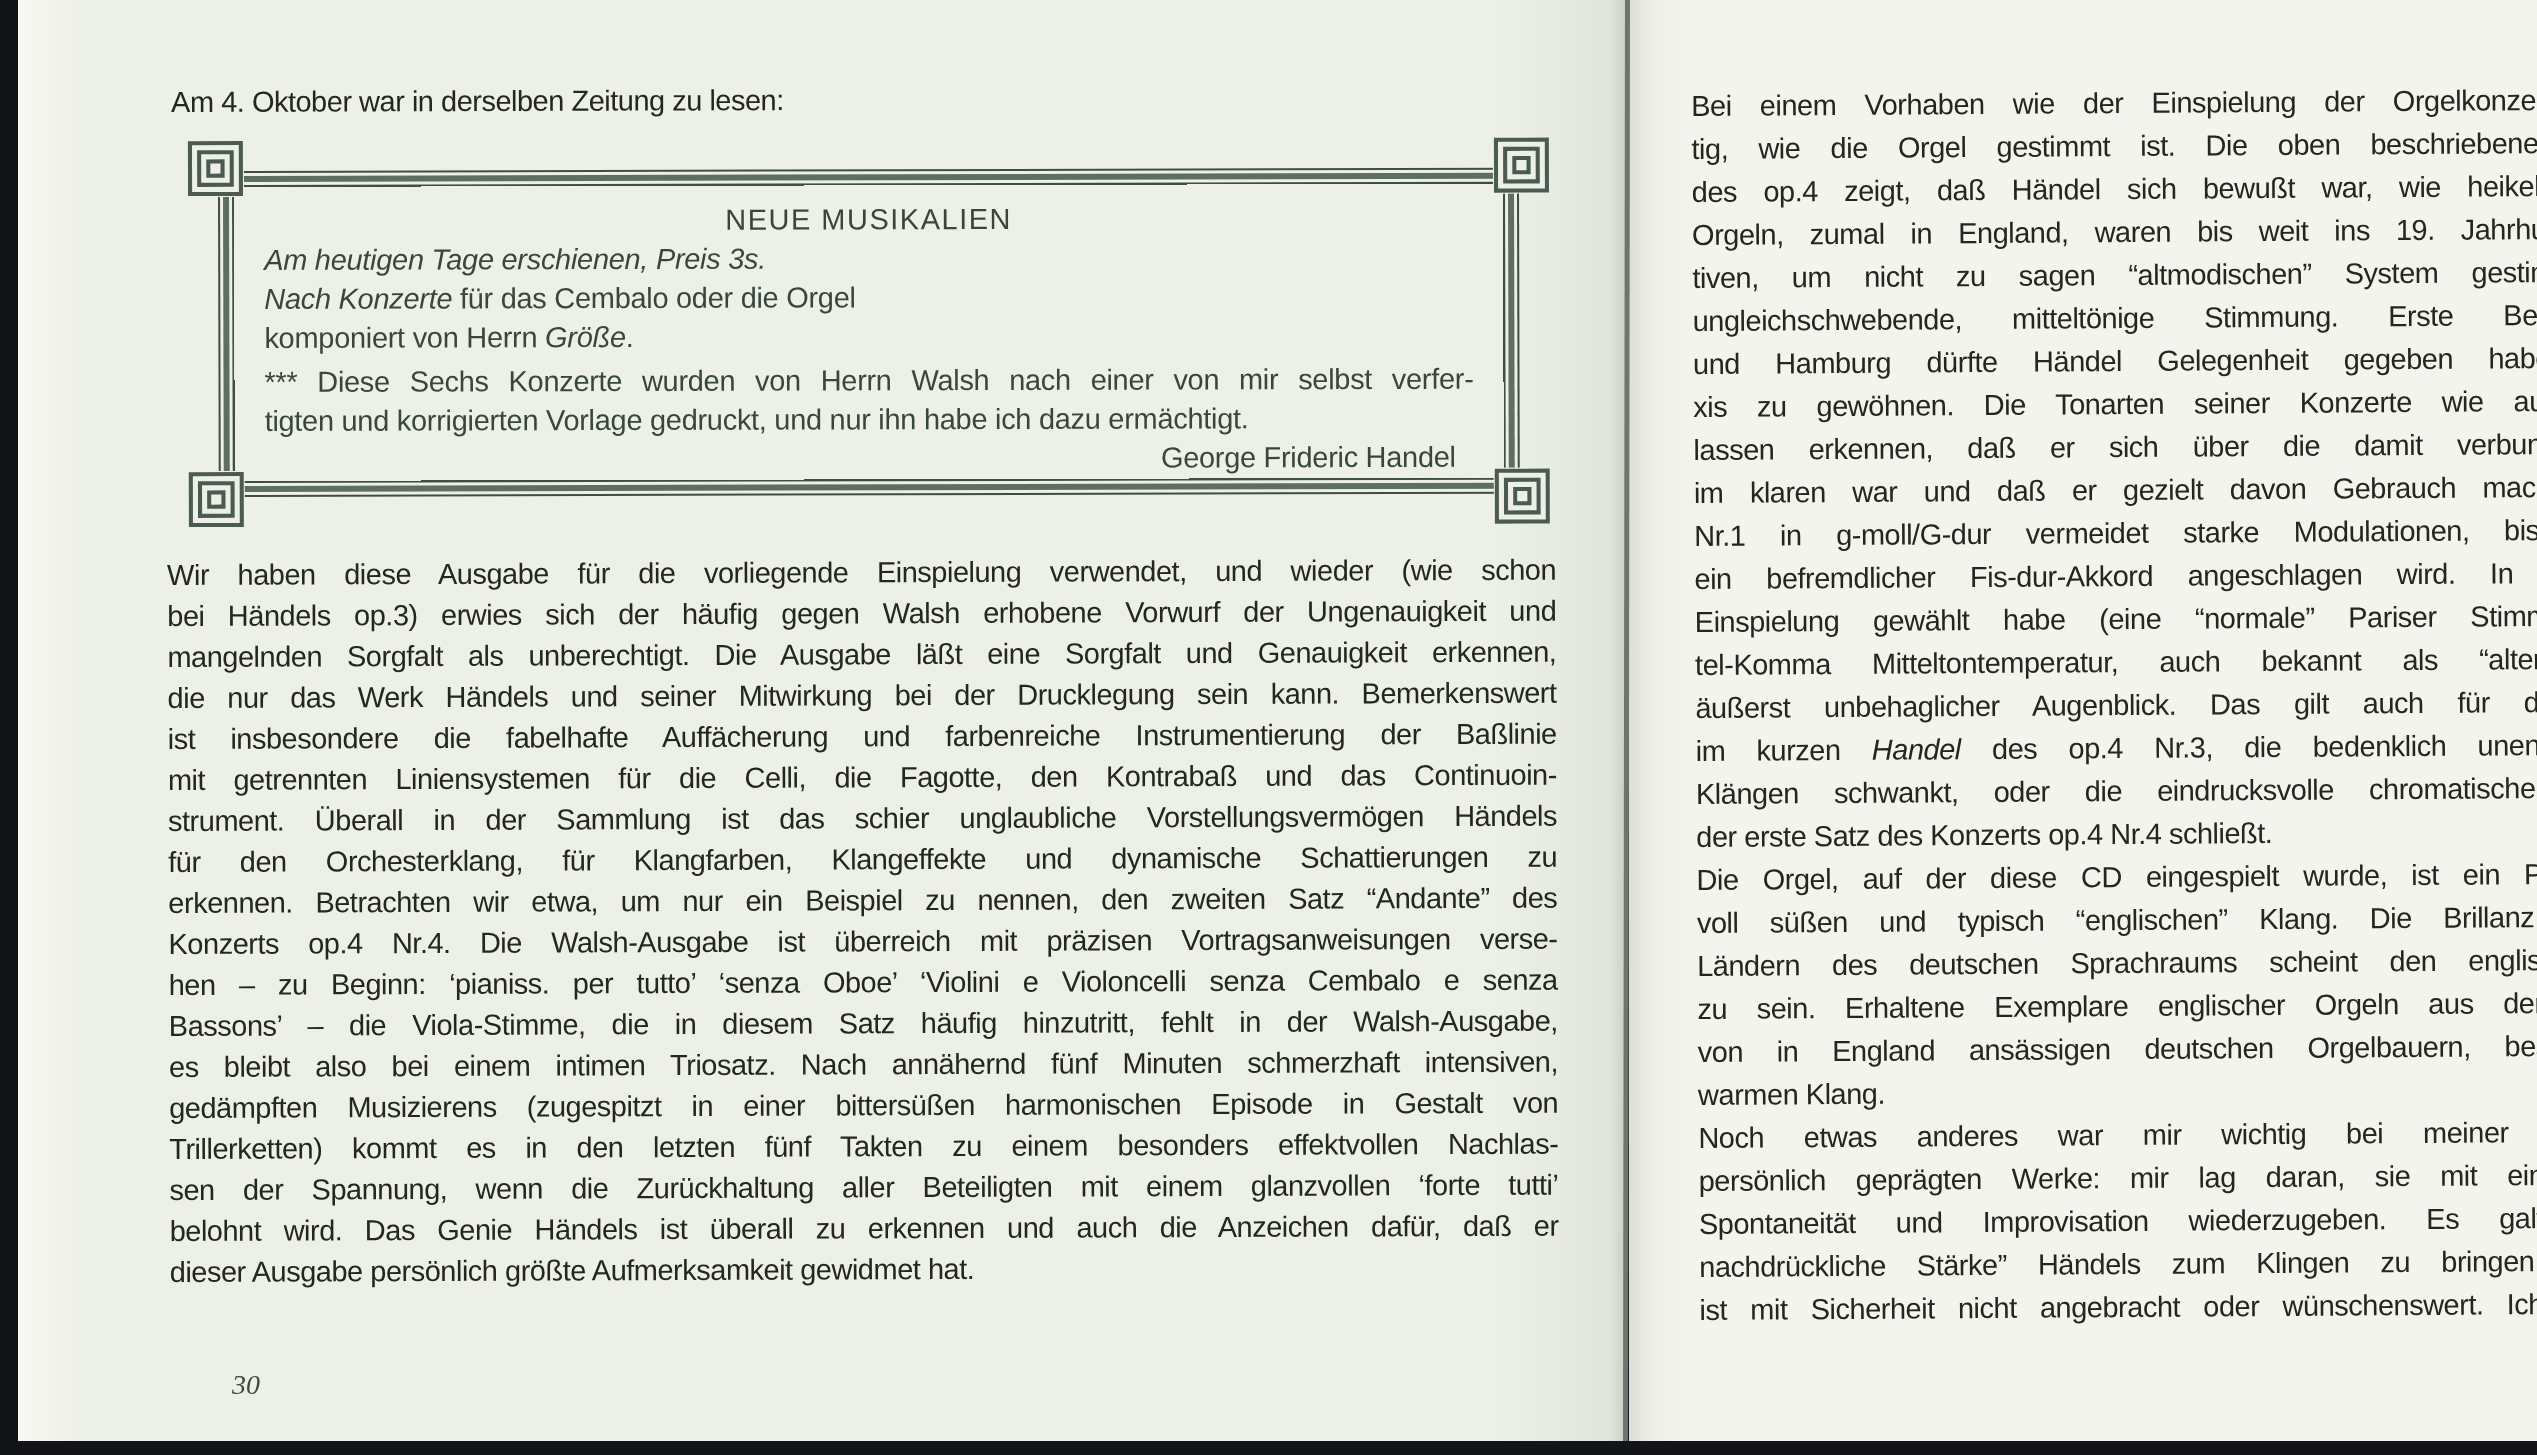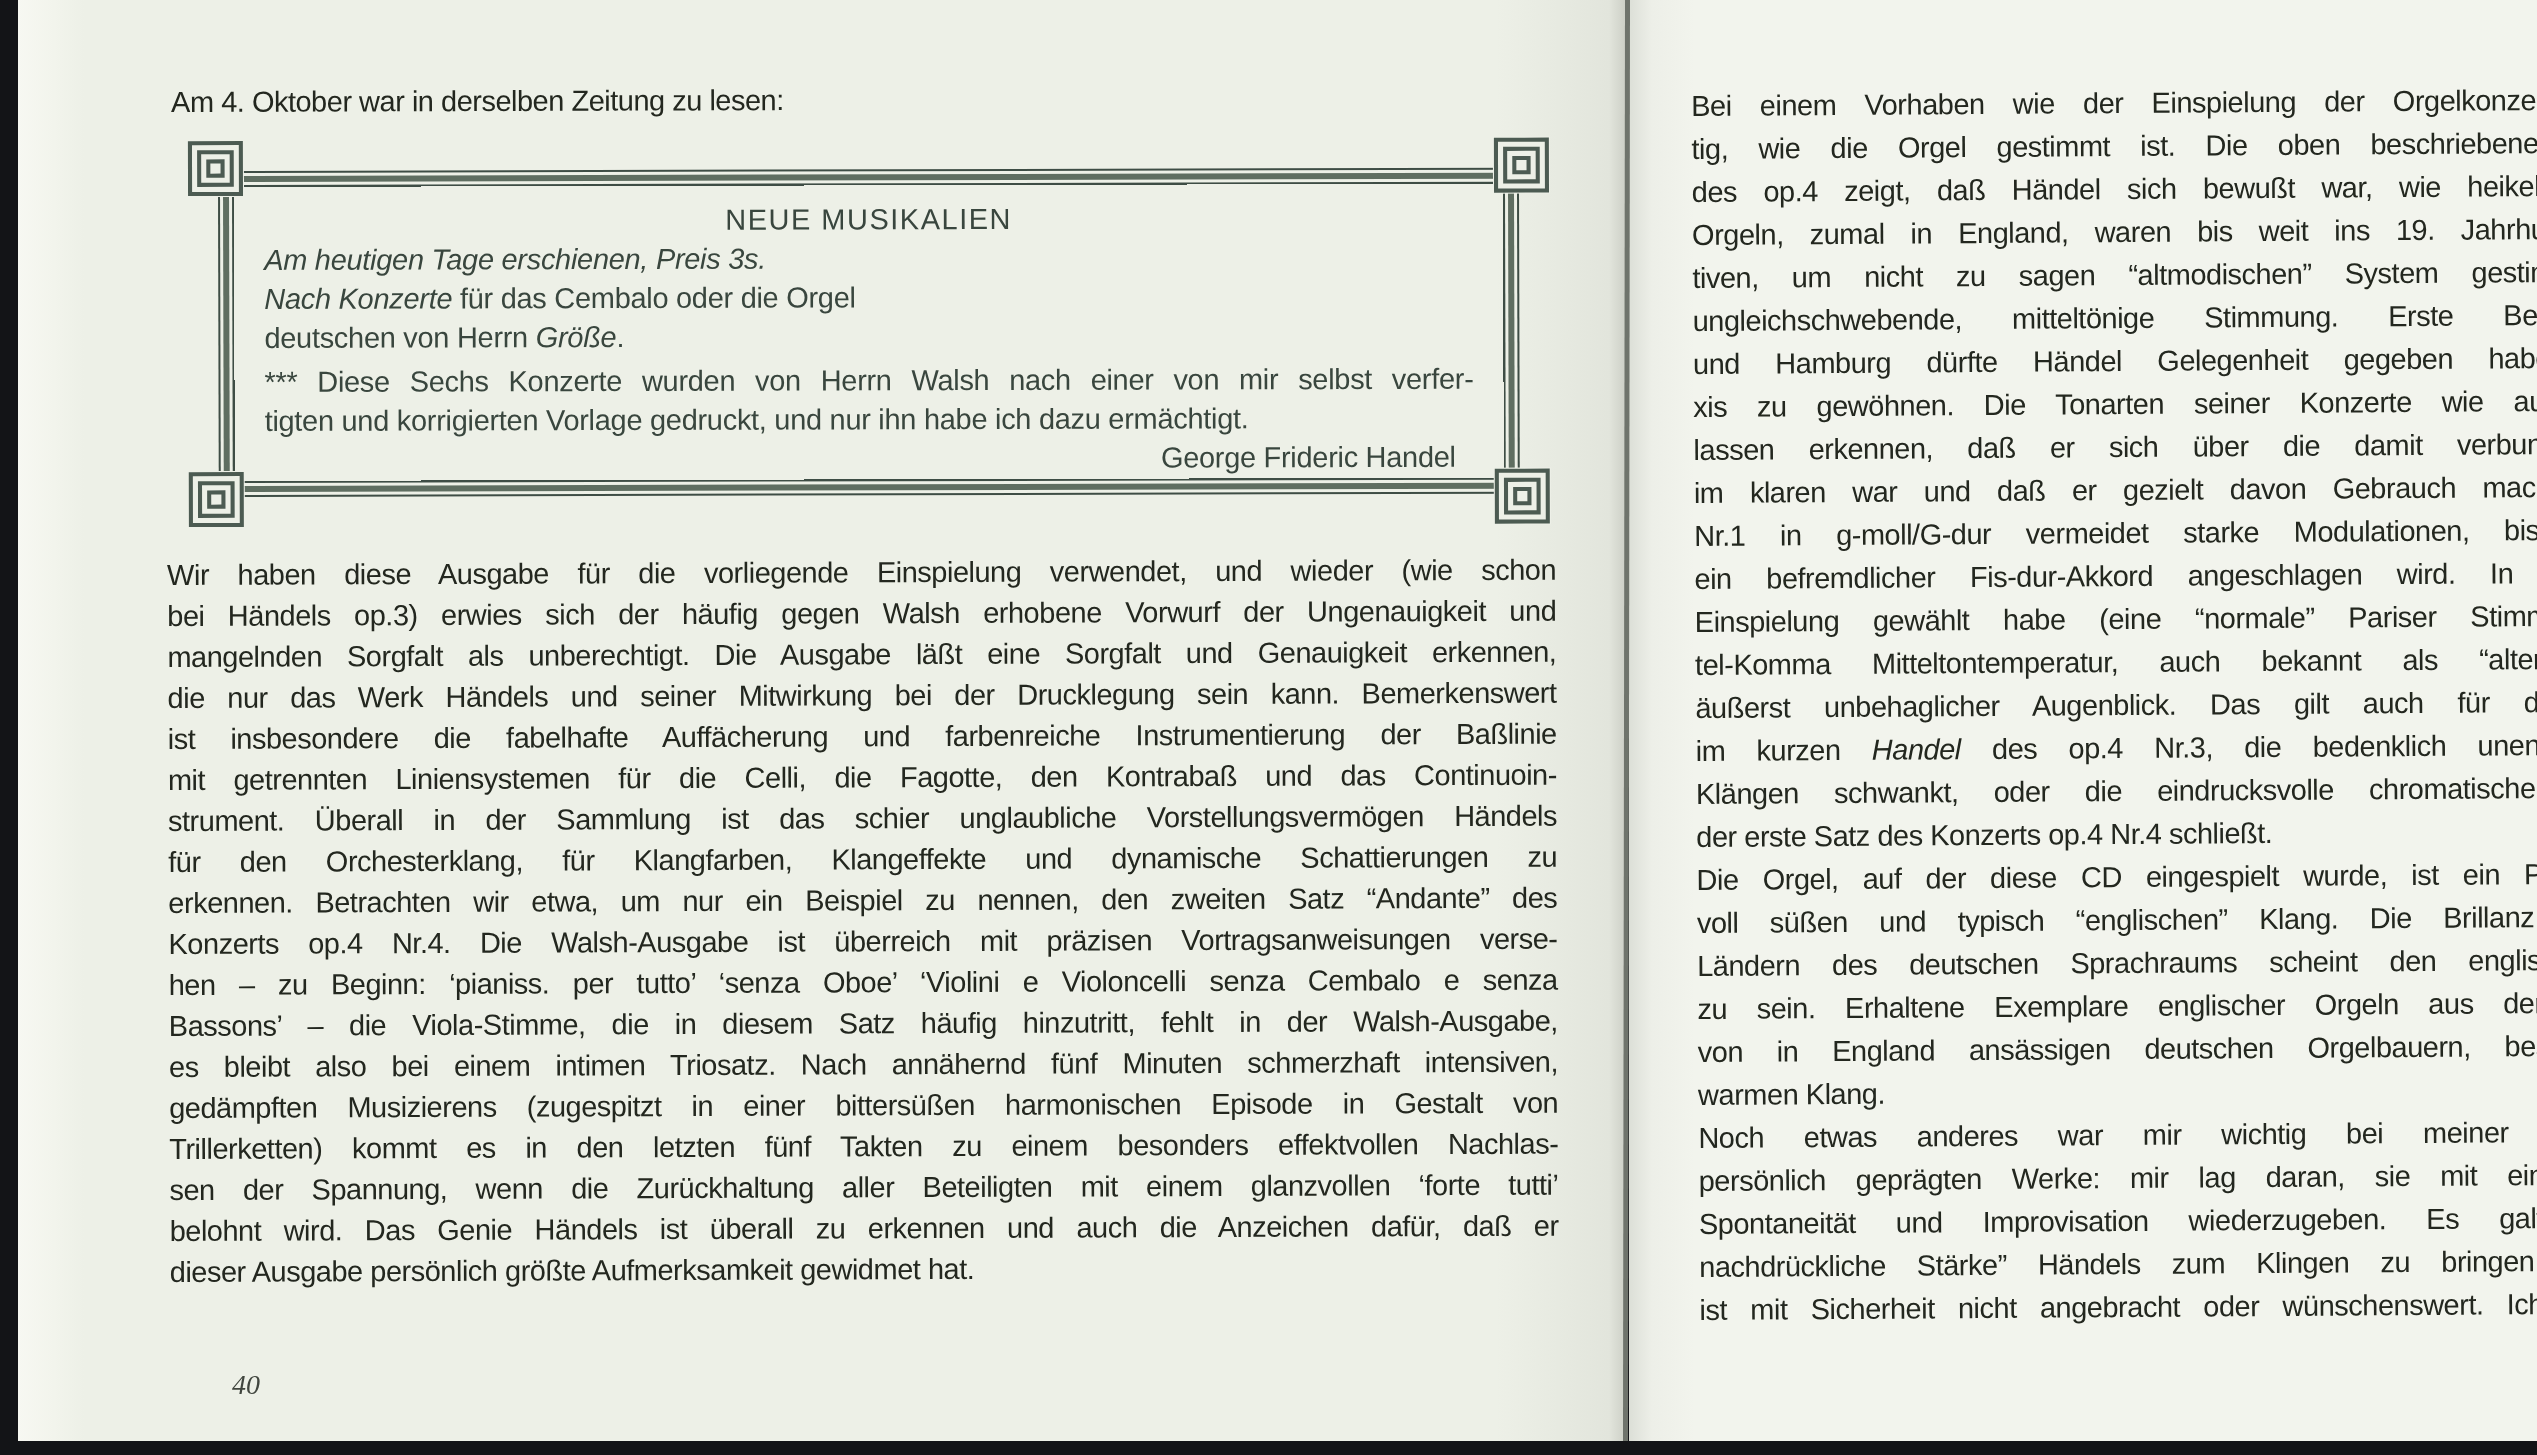--- a/index.html
+++ b/index.html
@@ -90,21 +90,21 @@
             <rect x="3" y="3" width="50" height="50"></rect>
             <rect x="12" y="12" width="32" height="32"></rect>
             <rect x="21" y="21" width="14" height="14"></rect>
           </g>
         </svg>
     </span>
     <div class="n-title">NEUE MUSIKALIEN</div>
     <div class="n-center">
         <div class="tline nojust"><span class="it">Am heutigen Tage erschienen, Preis 3s.</span></div>
         <div class="tline nojust"><span class="it">Nach Konzerte </span><span>für das Cembalo oder die Orgel</span></div>
-        <div class="tline nojust"><span>deutschen von Herrn </span><span class="it">Größe</span><span>.</span></div>
+        <div class="tline nojust"><span>komponiert von Herrn </span><span class="it">Größe</span><span>.</span></div>
       </div>
     <div class="n-body">
         <div class="tline"><span>*** Diese Sechs Konzerte wurden von Herrn Walsh nach einer von mir selbst verfer-</span></div>
         <div class="tline nojust"><span>tigten und korrigierten Vorlage gedruckt, und nur ihn habe ich dazu ermächtigt.</span></div>
       </div>
     <div class="n-sig">George Frideric Handel</div>
   </div>
 
   <div id="left-para" class="textcol">
       <div class="tline"><span>Wir haben diese Ausgabe für die vorliegende Einspielung verwendet, und wieder (wie schon</span></div>
@@ -120,21 +120,21 @@
       <div class="tline"><span>hen – zu Beginn: ‘pianiss. per tutto’ ‘senza Oboe’ ‘Violini e Violoncelli senza Cembalo e senza</span></div>
       <div class="tline"><span>Bassons’ – die Viola-Stimme, die in diesem Satz häufig hinzutritt, fehlt in der Walsh-Ausgabe,</span></div>
       <div class="tline"><span>es bleibt also bei einem intimen Triosatz. Nach annähernd fünf Minuten schmerzhaft intensiven,</span></div>
       <div class="tline"><span>gedämpften Musizierens (zugespitzt in einer bittersüßen harmonischen Episode in Gestalt von</span></div>
       <div class="tline"><span>Trillerketten) kommt es in den letzten fünf Takten zu einem besonders effektvollen Nachlas-</span></div>
       <div class="tline"><span>sen der Spannung, wenn die Zurückhaltung aller Beteiligten mit einem glanzvollen ‘forte tutti’</span></div>
       <div class="tline"><span>belohnt wird. Das Genie Händels ist überall zu erkennen und auch die Anzeichen dafür, daß er</span></div>
       <div class="tline nojust"><span>dieser Ausgabe persönlich größte Aufmerksamkeit gewidmet hat.</span></div>
     </div>
 
-  <div id="page-num-left" class="pnum">40</div>
+  <div id="page-num-left" class="pnum">30</div>
 
   <div id="right-col" class="textcol">
     <div>
         <div class="tline"><span>Bei einem Vorhaben wie der Einspielung der Orgelkonzerte von Händel ist es ungeheuer wich-</span></div>
         <div class="tline"><span>tig, wie die Orgel gestimmt ist. Die oben beschriebene harmonische Episode im Konzert Nr.4</span></div>
         <div class="tline"><span>des op.4 zeigt, daß Händel sich bewußt war, wie heikel dieser Punkt sein konnte. Die meisten</span></div>
         <div class="tline"><span>Orgeln, zumal in England, waren bis weit ins 19. Jahrhundert hinein nach einem sehr konserva-</span></div>
         <div class="tline"><span>tiven, um nicht zu sagen “altmodischen” System gestimmt. Üblich war eine hochdifferenzierte,</span></div>
         <div class="tline"><span>ungleichschwebende, mitteltönige Stimmung. Erste Berufserfahrung als Organist in Halle</span></div>
         <div class="tline"><span>und Hamburg dürfte Händel Gelegenheit gegeben haben, sich an diese “deftige” Stimmpra-</span></div>

